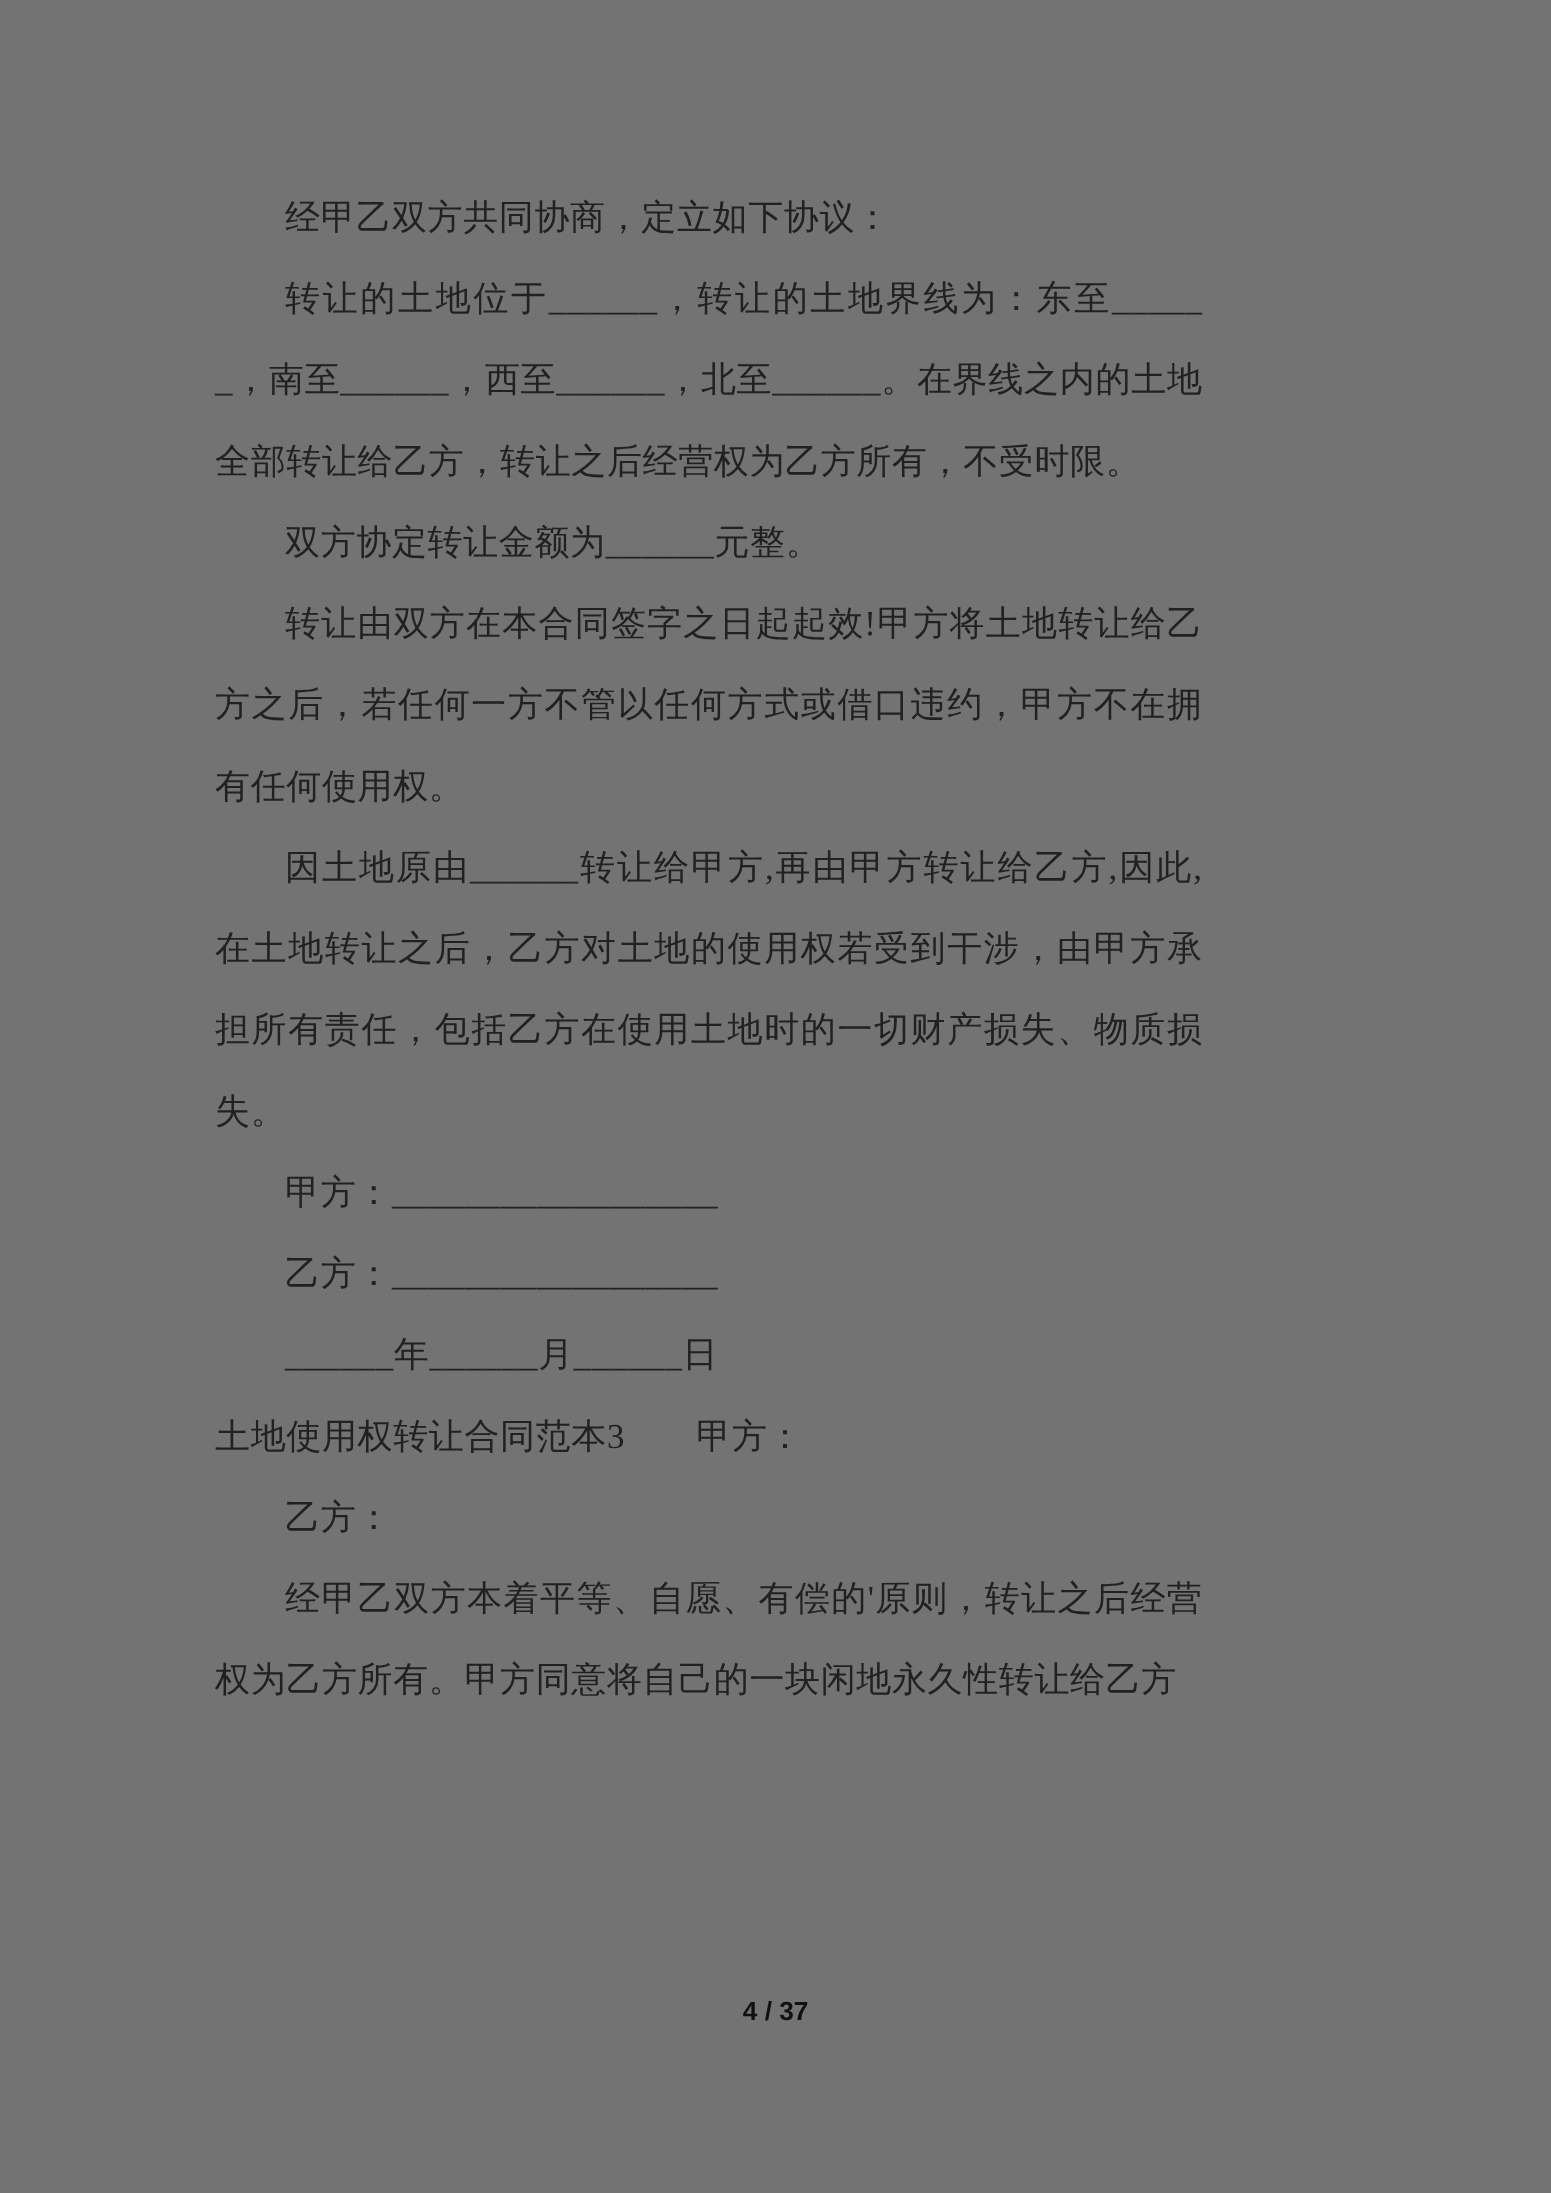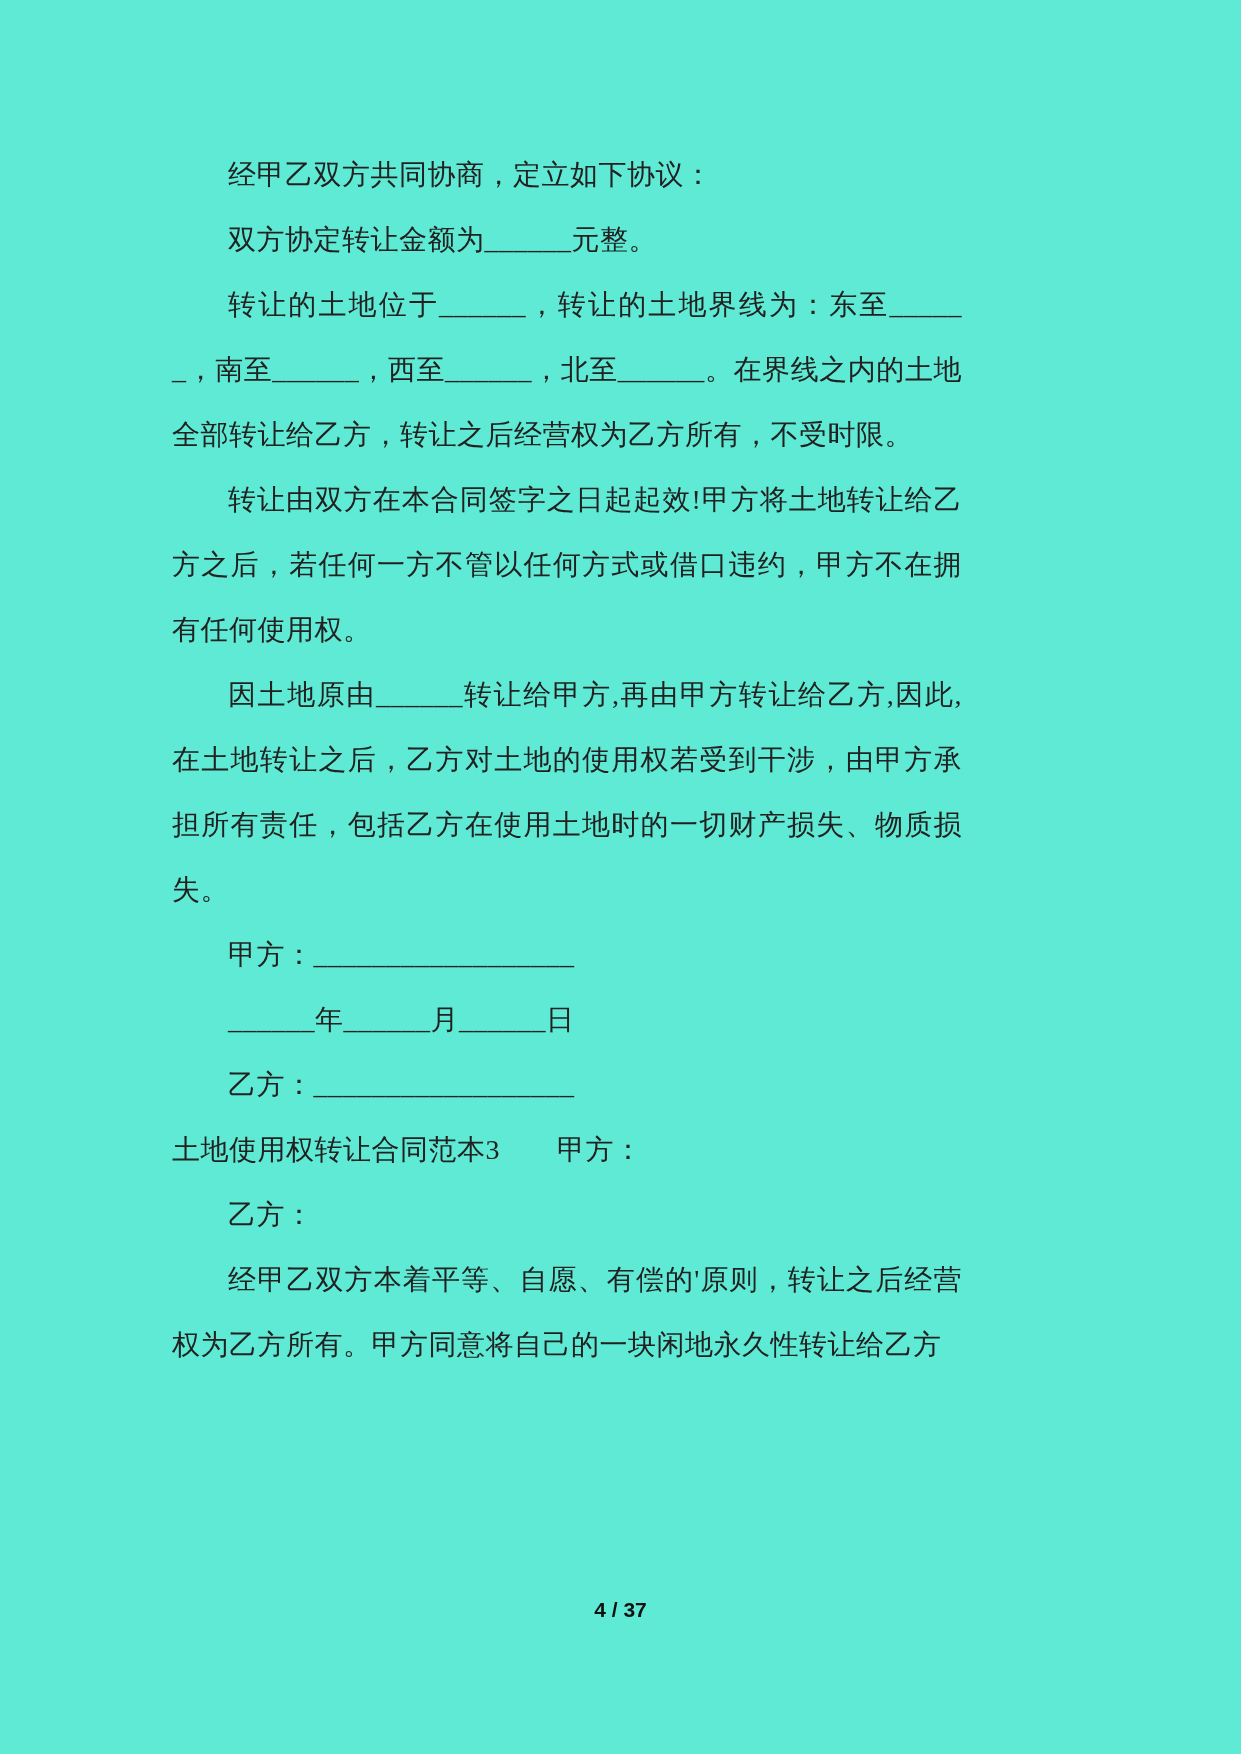--- a/index.html
+++ b/index.html
@@ -4,21 +4,21 @@
 <style>
   html, body {
     margin: 0;
     padding: 0;
     background: #ffffff;
   }
   .page {
     position: relative;
     width: 1241px;
     height: 1754px;
-    background: #5eead4;
+    background: #737373;
     overflow: hidden;
     font-family: "Liberation Serif", "DejaVu Serif", serif;
   }
   .content {
     position: absolute;
     left: 172px;
     top: 142px;
     width: 790px;
     font-size: 28px;
     line-height: 65px;
@@ -46,25 +46,25 @@
     font-size: 21px;
     color: #111111;
   }
 </style>
 </head>
 <body>
 
 <div class="page">
   <div class="content">
     <p>经甲乙双方共同协商，定立如下协议：</p>
+    <p>转让的土地位于______，转让的土地界线为：东至______，南至______，西至______，北至______。在界线之内的土地全部转让给乙方，转让之后经营权为乙方所有，不受时限。</p>
     <p>双方协定转让金额为______元整。</p>
-    <p>转让的土地位于______，转让的土地界线为：东至______，南至______，西至______，北至______。在界线之内的土地全部转让给乙方，转让之后经营权为乙方所有，不受时限。</p>
     <p>转让由双方在本合同签字之日起起效!甲方将土地转让给乙方之后，若任何一方不管以任何方式或借口违约，甲方不在拥有任何使用权。</p>
     <p>因土地原由______转让给甲方,再由甲方转让给乙方,因此,在土地转让之后，乙方对土地的使用权若受到干涉，由甲方承担所有责任，包括乙方在使用土地时的一切财产损失、物质损失。</p>
     <p>甲方：__________________</p>
+    <p>乙方：__________________</p>
     <p>______年______月______日</p>
-    <p>乙方：__________________</p>
     <p class="no-indent">土地使用权转让合同范本3　　甲方：</p>
     <p>乙方：</p>
     <p>经甲乙双方本着平等、自愿、有偿的'原则，转让之后经营权为乙方所有。甲方同意将自己的一块闲地永久性转让给乙方</p>
   </div>
   <div class="footer">4 / 37</div>
 </div>
 
 </body></html>

